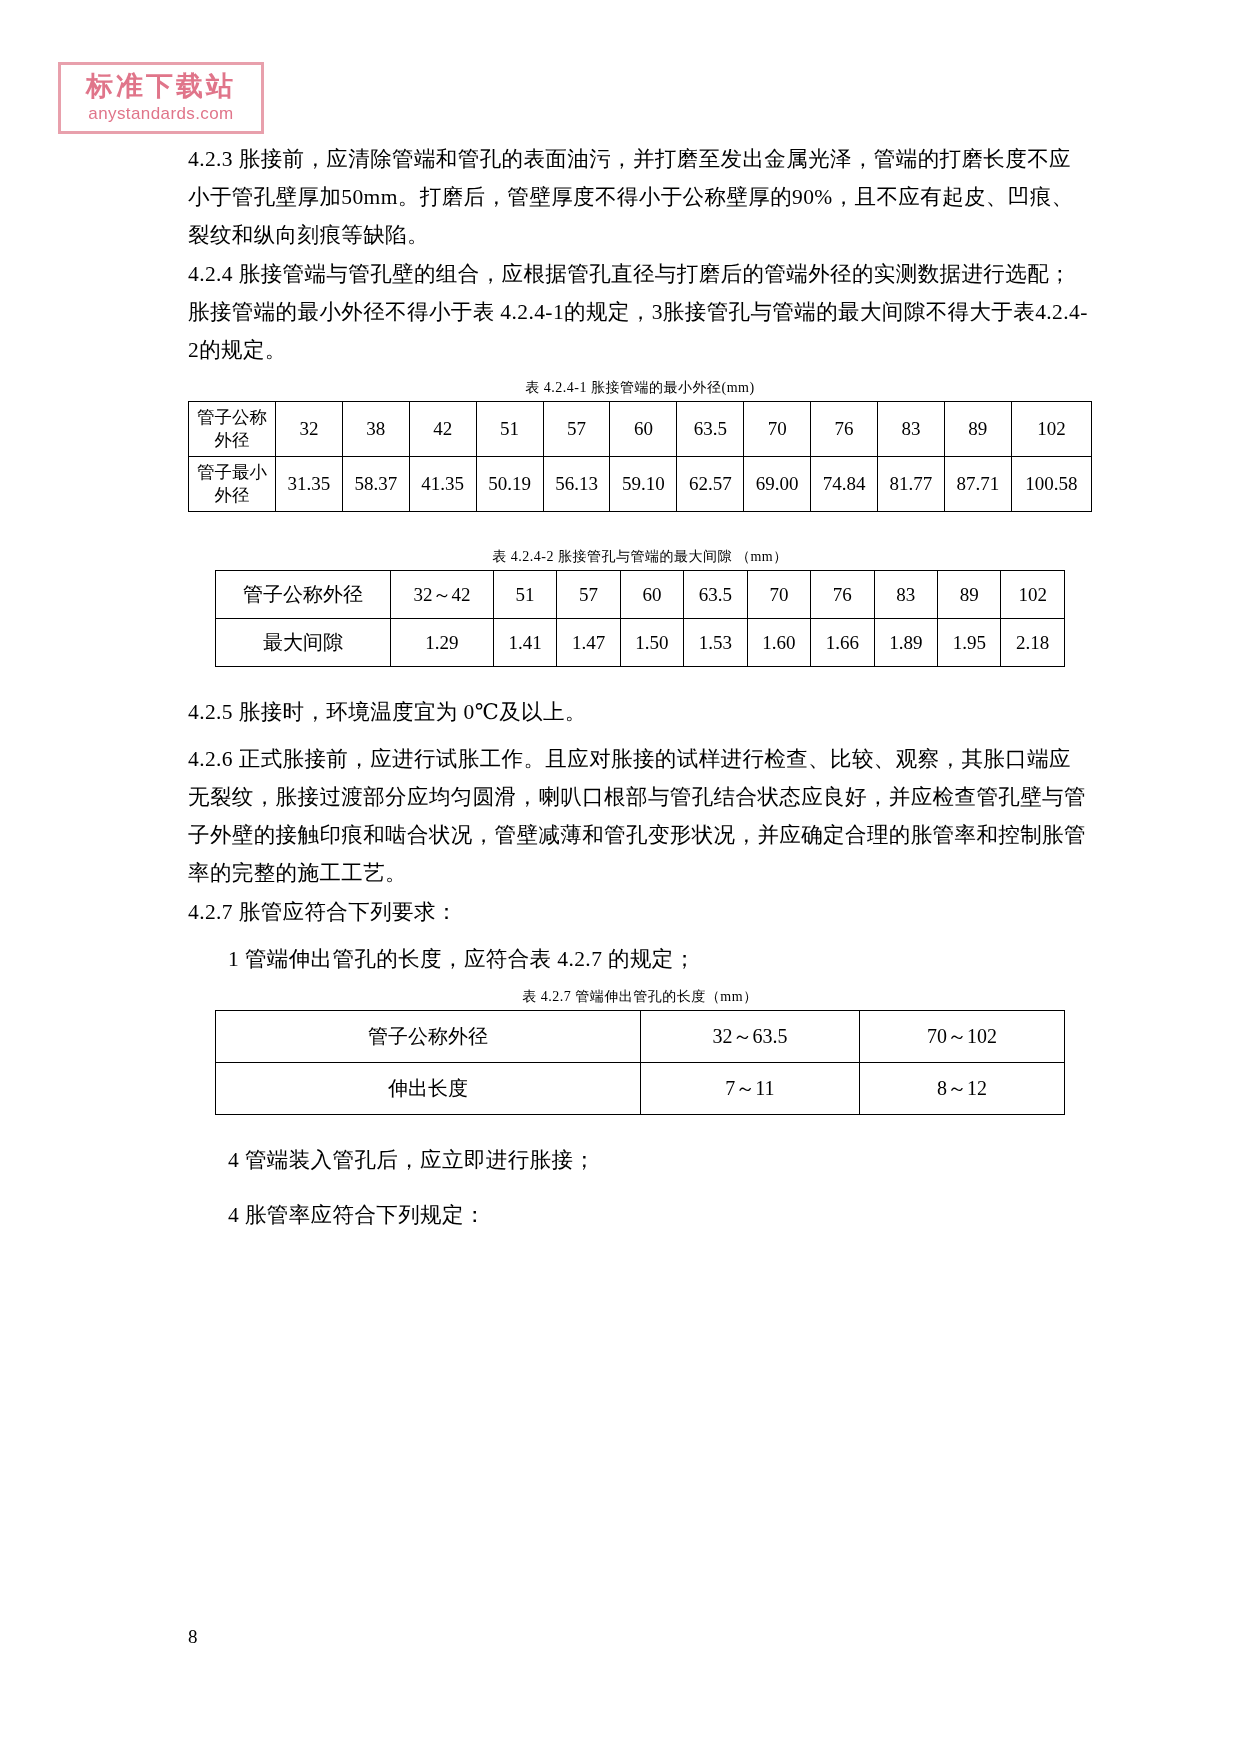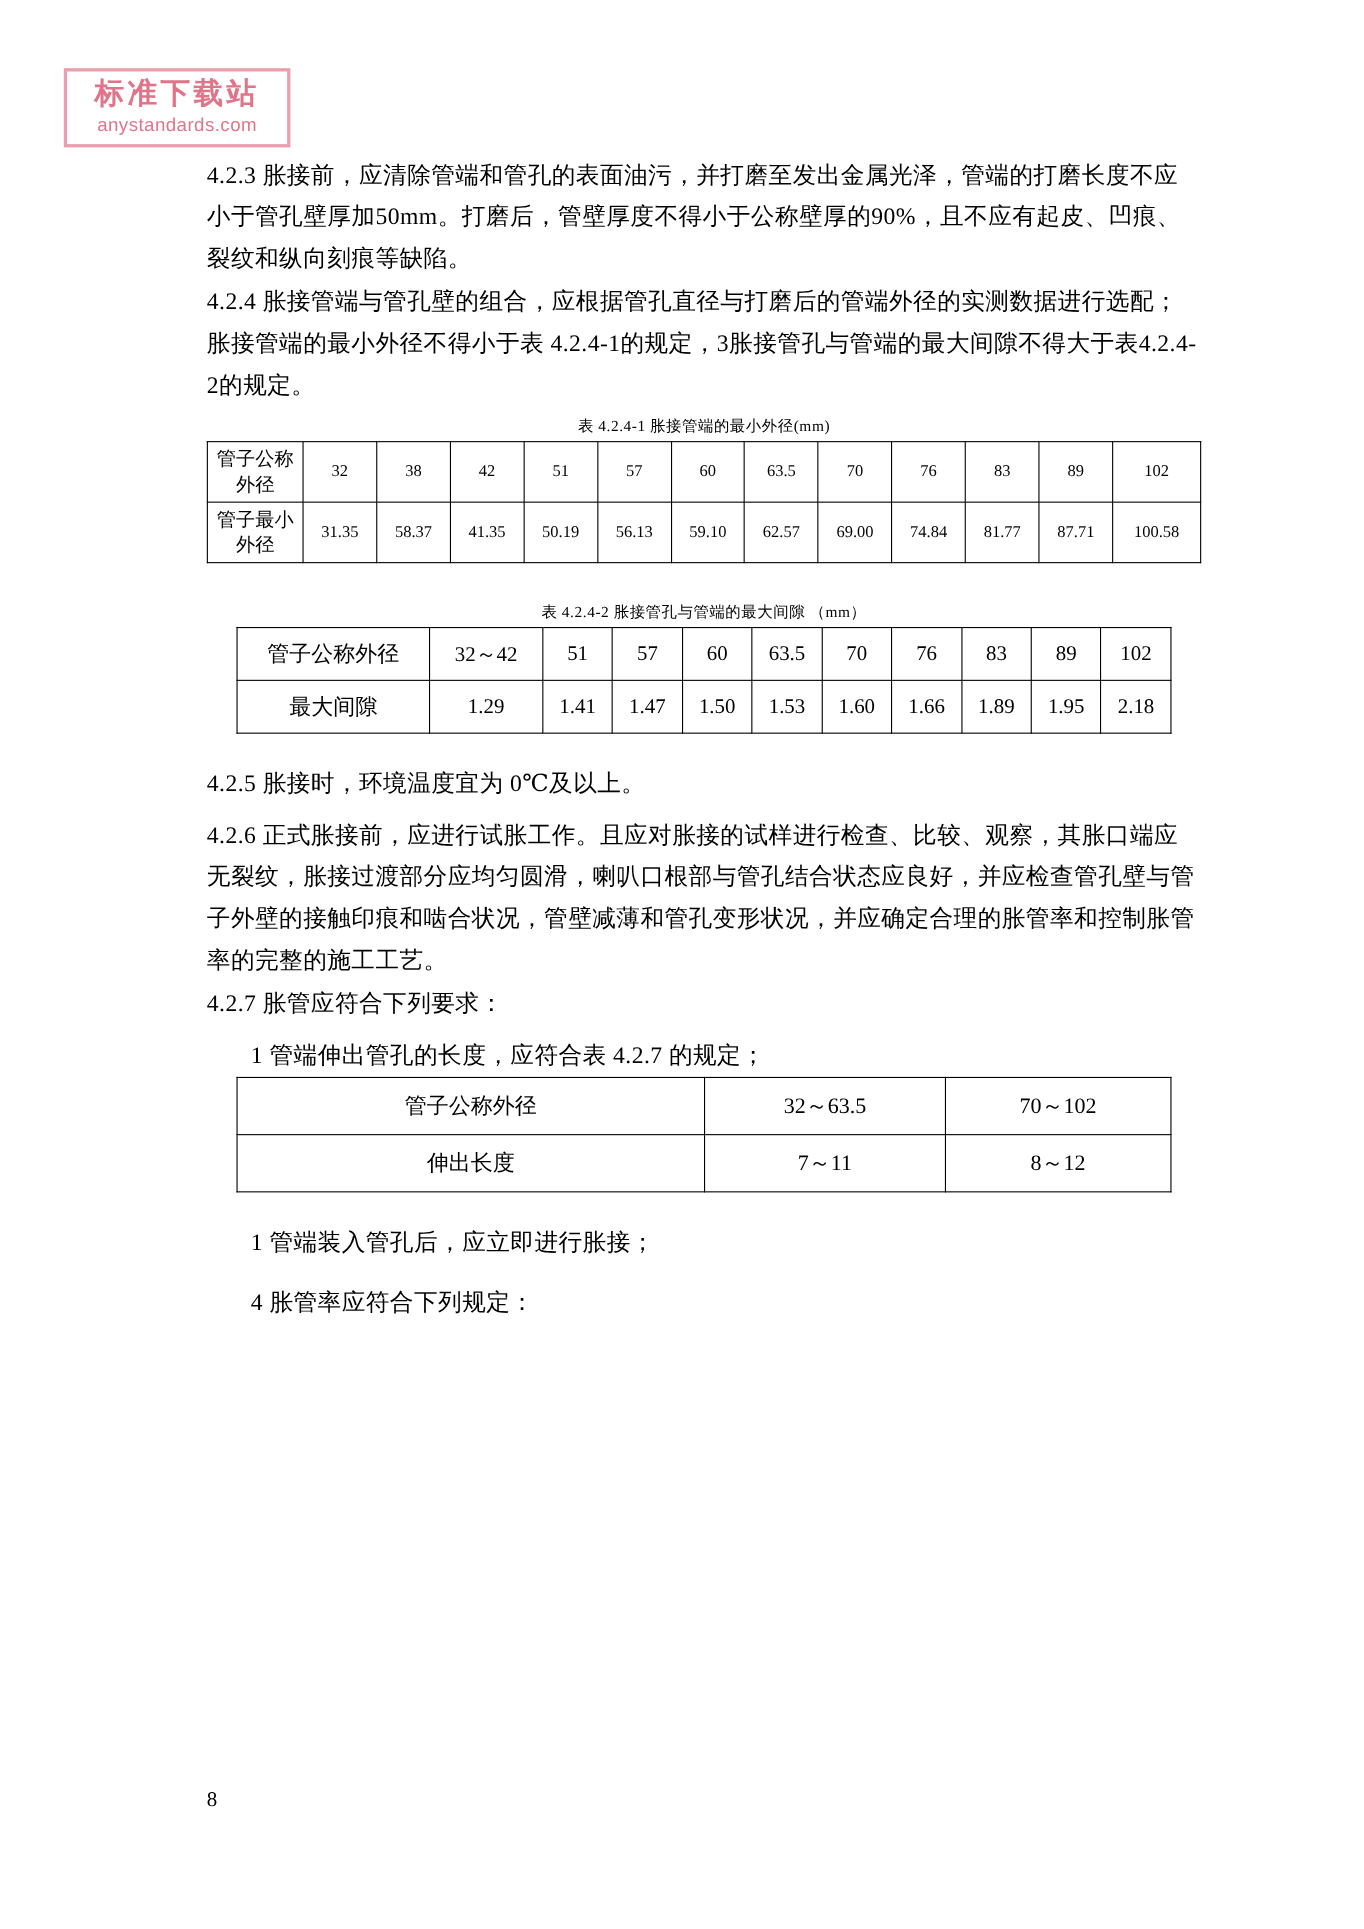--- a/index.html
+++ b/index.html
@@ -76,21 +76,21 @@
     border-collapse: collapse;
     font-family: "Liberation Serif", serif;
   }
   table.t1 {
     width: 904px;
     margin: 0 auto;
   }
   table.t1 td {
     border: 1px solid #000;
     text-align: center;
-    font-size: 15px;
+    font-size: 19px;
     padding: 6px 2px;
     line-height: 24px;
   }
   table.t1 td.head {
     font-size: 17.5px;
     line-height: 23px;
     width: 78px;
     padding: 4px 4px;
   }
   table.t2 {
@@ -226,39 +226,40 @@
     <div class="spacer8"></div>
 
     <p class="para">4.2.6  正式胀接前，应进行试胀工作。且应对胀接的试样进行检查、比较、观察，其胀口端应无裂纹，胀接过渡部分应均匀圆滑，喇叭口根部与管孔结合状态应良好，并应检查管孔壁与管子外壁的接触印痕和啮合状况，管壁减薄和管孔变形状况，并应确定合理的胀管率和控制胀管率的完整的施工工艺。</p>
 
     <p class="para">4.2.7  胀管应符合下列要求：</p>
 
     <div class="spacer8"></div>
 
     <p class="para" style="padding-left:40px">1  管端伸出管孔的长度，应符合表 4.2.7 的规定；</p>
 
+    <div class="tbl-caption">表 4.2.7    管端伸出管孔的长度（mm）</div>
 
     <table class="t3">
       <tbody>
           <tr>
         <td class="head">管子公称外径</td>
         <td>32～63.5</td>
         <td>70～102</td>
       </tr>
       <tr>
         <td class="head">伸出长度</td>
         <td>7～11</td>
         <td>8～12</td>
       </tr>
     </tbody>
       </table>
 
     <div class="spacer26"></div>
 
-    <p class="para" style="padding-left:40px">1  管端装入管孔后，应立即进行胀接；</p>
+    <p class="para" style="padding-left:40px">4  管端装入管孔后，应立即进行胀接；</p>
 
     <div class="spacer8"></div>
 
 
     <div class="spacer8"></div>
 
     <p class="para" style="padding-left:40px">4  胀管率应符合下列规定：</p>
 
     <div class="spacer8"></div>
 

